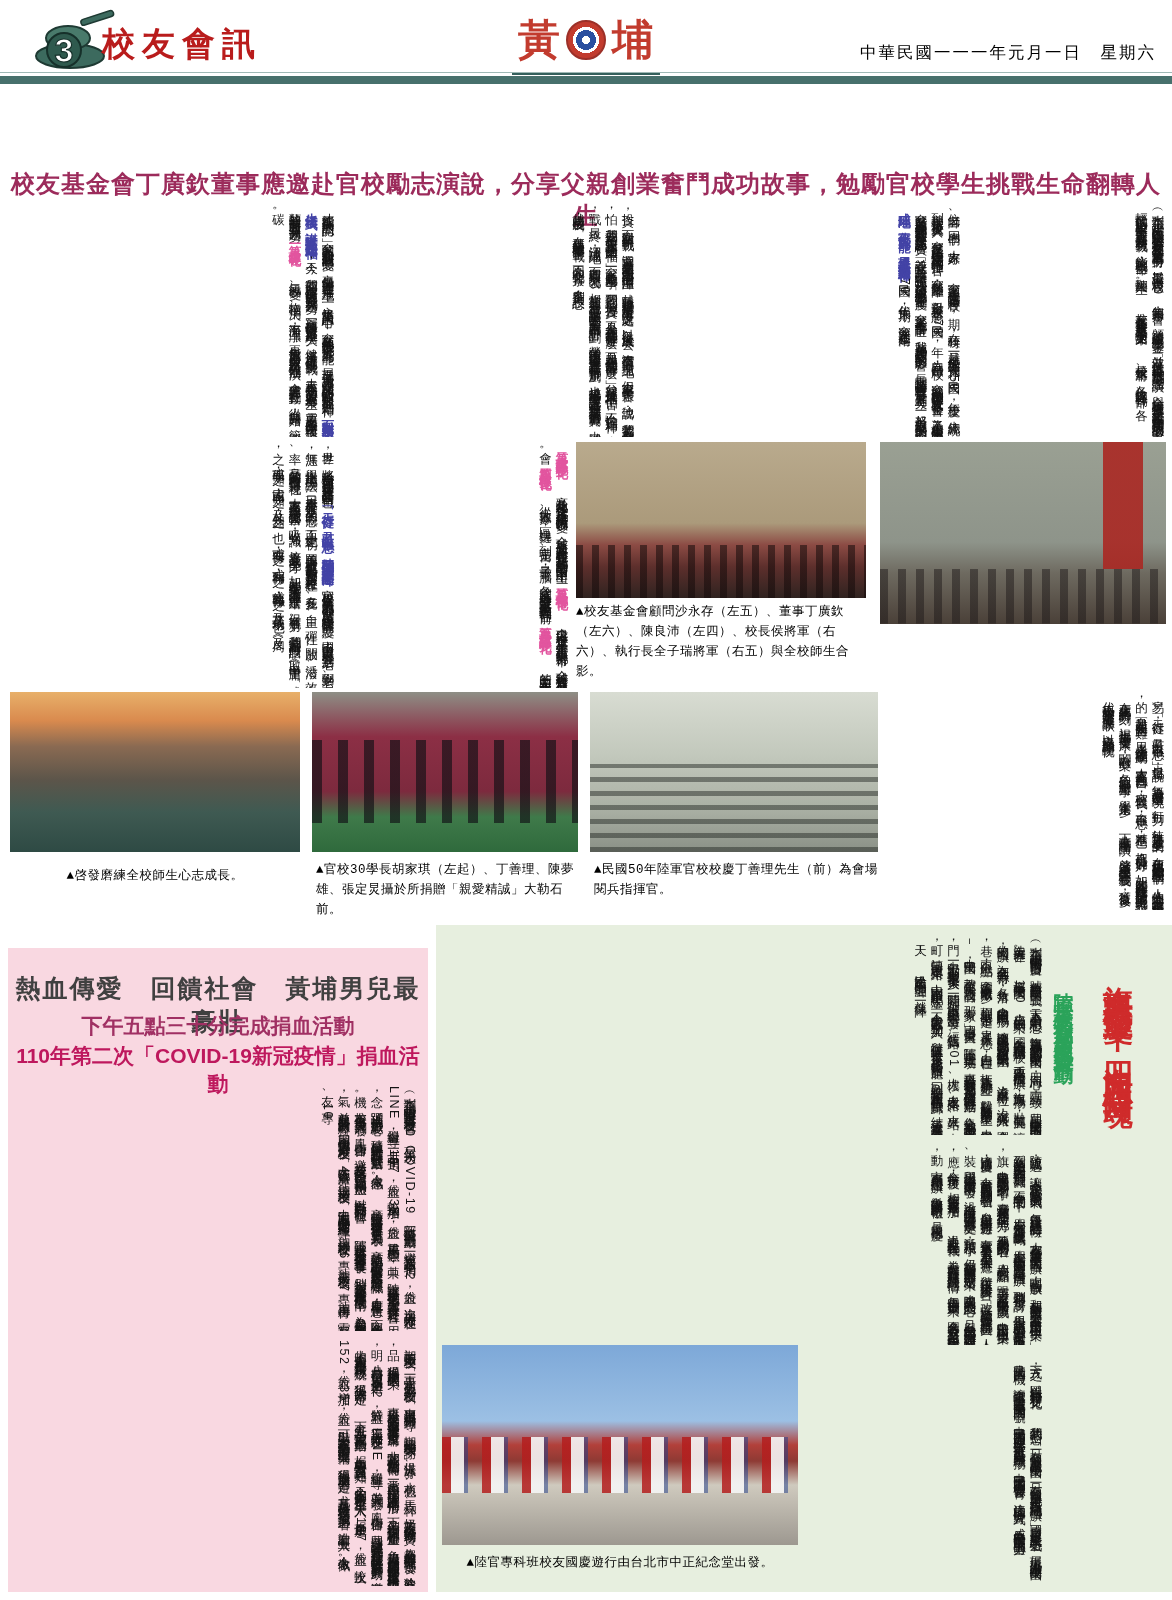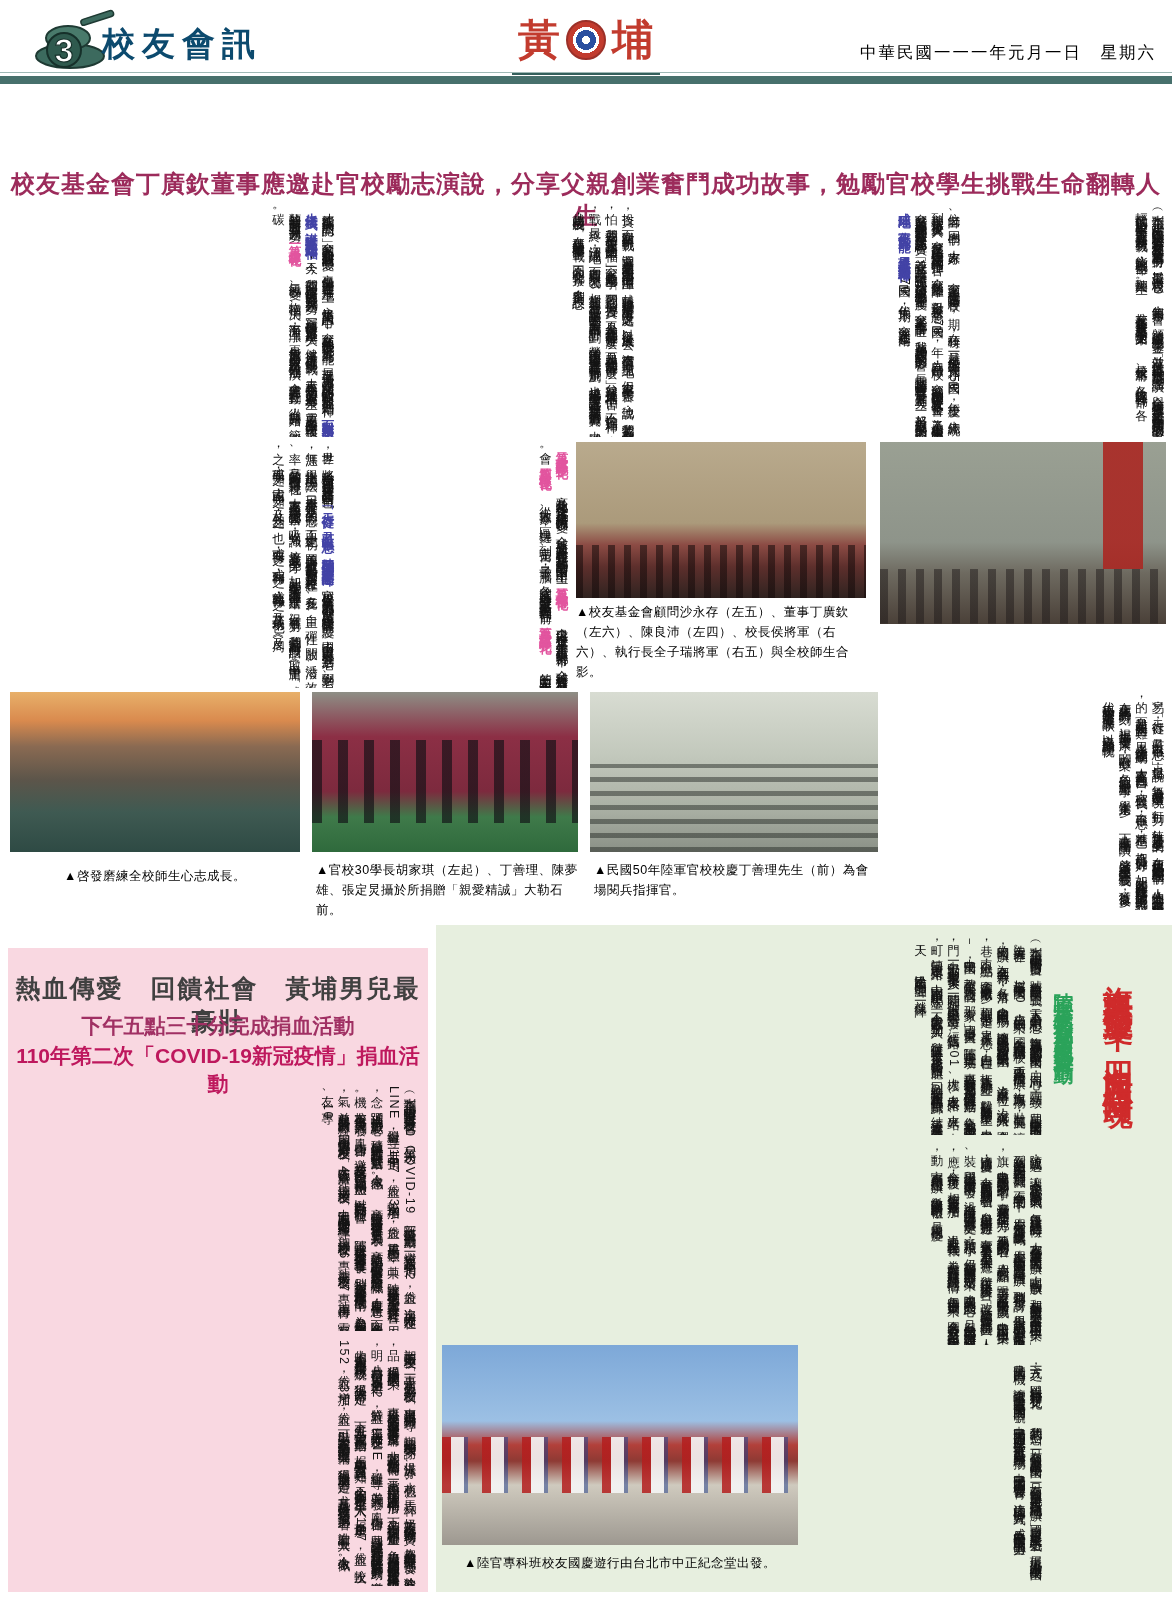--- a/index.html
+++ b/index.html
@@ -1,20 +1,20 @@
 <!DOCTYPE html>
 <html><head>
 <meta charset="utf-8">
 <style>
   html,body{margin:0;padding:0;background:#e8e8e8;}
   #page{position:relative;width:1172px;height:1600px;background:#ffffff;overflow:hidden;
         font-family:"Liberation Sans",sans-serif;color:#111;}
   
   .section-title{position:absolute;left:102px;top:22px;font-size:33px;font-weight:bold;
-        color:#0c4a6e;letter-spacing:7px;}
+        color:#b91c1c;letter-spacing:7px;}
   .brand{position:absolute;left:50%;top:12px;transform:translateX(-50%);
         font-family:"DejaVu Serif",serif;font-size:42px;font-weight:bold;color:#c23b2e;
         border-bottom:3px solid #35605c;padding:0 6px 4px 6px;display:flex;align-items:center;gap:6px;}
   .emblem{display:inline-block;width:36px;height:36px;border-radius:50%;
         background:radial-gradient(circle at 50% 50%, #ffffff 0 4px, #2a4fa0 4px 10px, #ffffff 10px 13px, #c23b2e 13px);
         border:2px solid #9c3028;}
   .dateline{position:absolute;right:16px;top:42px;font-size:16.5px;color:#000;letter-spacing:2px;}
   .rule-thin{position:absolute;left:0;right:0;top:72px;height:1px;background:#9fb9b6;}
   .rule-band{position:absolute;left:0;right:0;top:76px;height:8px;background:#47706c;}
   
@@ -47,21 +47,21 @@
       linear-gradient(180deg,#8e8f86 0%,#8c2f45 28%,#7d2a3e 62%,#3f7a4a 78%,#2f6a3c 100%);
       background-size:100% 52%,100% 100%;background-position:0 62%,0 0;background-repeat:no-repeat;}
   .photo-parade{background:
       repeating-linear-gradient(0deg, rgba(40,45,40,.5) 0 5px, rgba(0,0,0,0) 5px 14px),
       linear-gradient(180deg,#d8dcd2 0%,#c2c8bc 40%,#a8aea2 75%,#8a9086 100%);
       background-size:100% 55%,100% 100%;background-position:0 100%,0 0;background-repeat:no-repeat;}
   .photo-flags{background:
       repeating-linear-gradient(90deg, rgba(180,30,30,.85) 0 9px, rgba(245,245,245,.9) 9px 22px, rgba(30,60,140,.5) 22px 26px, rgba(0,0,0,0) 26px 40px),
       linear-gradient(180deg,#7da8d8 0%,#9cc0e4 38%,#b2403a 50%,#8e3a34 58%,#cfcabe 70%,#9d9890 100%);
       background-size:100% 28%,100% 100%;background-position:0 64%,0 0;background-repeat:no-repeat;}
-  .cap{position:absolute;font-family:Liberation Sans, sans-serif;font-size:12.5px;line-height:1.6;
+  .cap{position:absolute;font-family:Liberation Mono, monospace;font-size:12.5px;line-height:1.6;
         color:#000;letter-spacing:.5px;}
   .cap-center{text-align:center;}
   
   .panel-pink{position:absolute;left:8px;top:948px;width:420px;height:644px;background:#f9d8e1;}
   .pink-title{position:absolute;left:0;right:0;top:24px;text-align:center;font-size:25px;
         font-weight:bold;color:#404040;letter-spacing:2px;}
   .pink-sub1{position:absolute;left:0;right:0;top:64px;text-align:center;font-size:21px;
         font-weight:bold;color:#a03063;}
   .pink-sub2{position:absolute;left:0;right:0;top:94px;text-align:center;font-size:21px;
         font-weight:bold;color:#be185d;}

